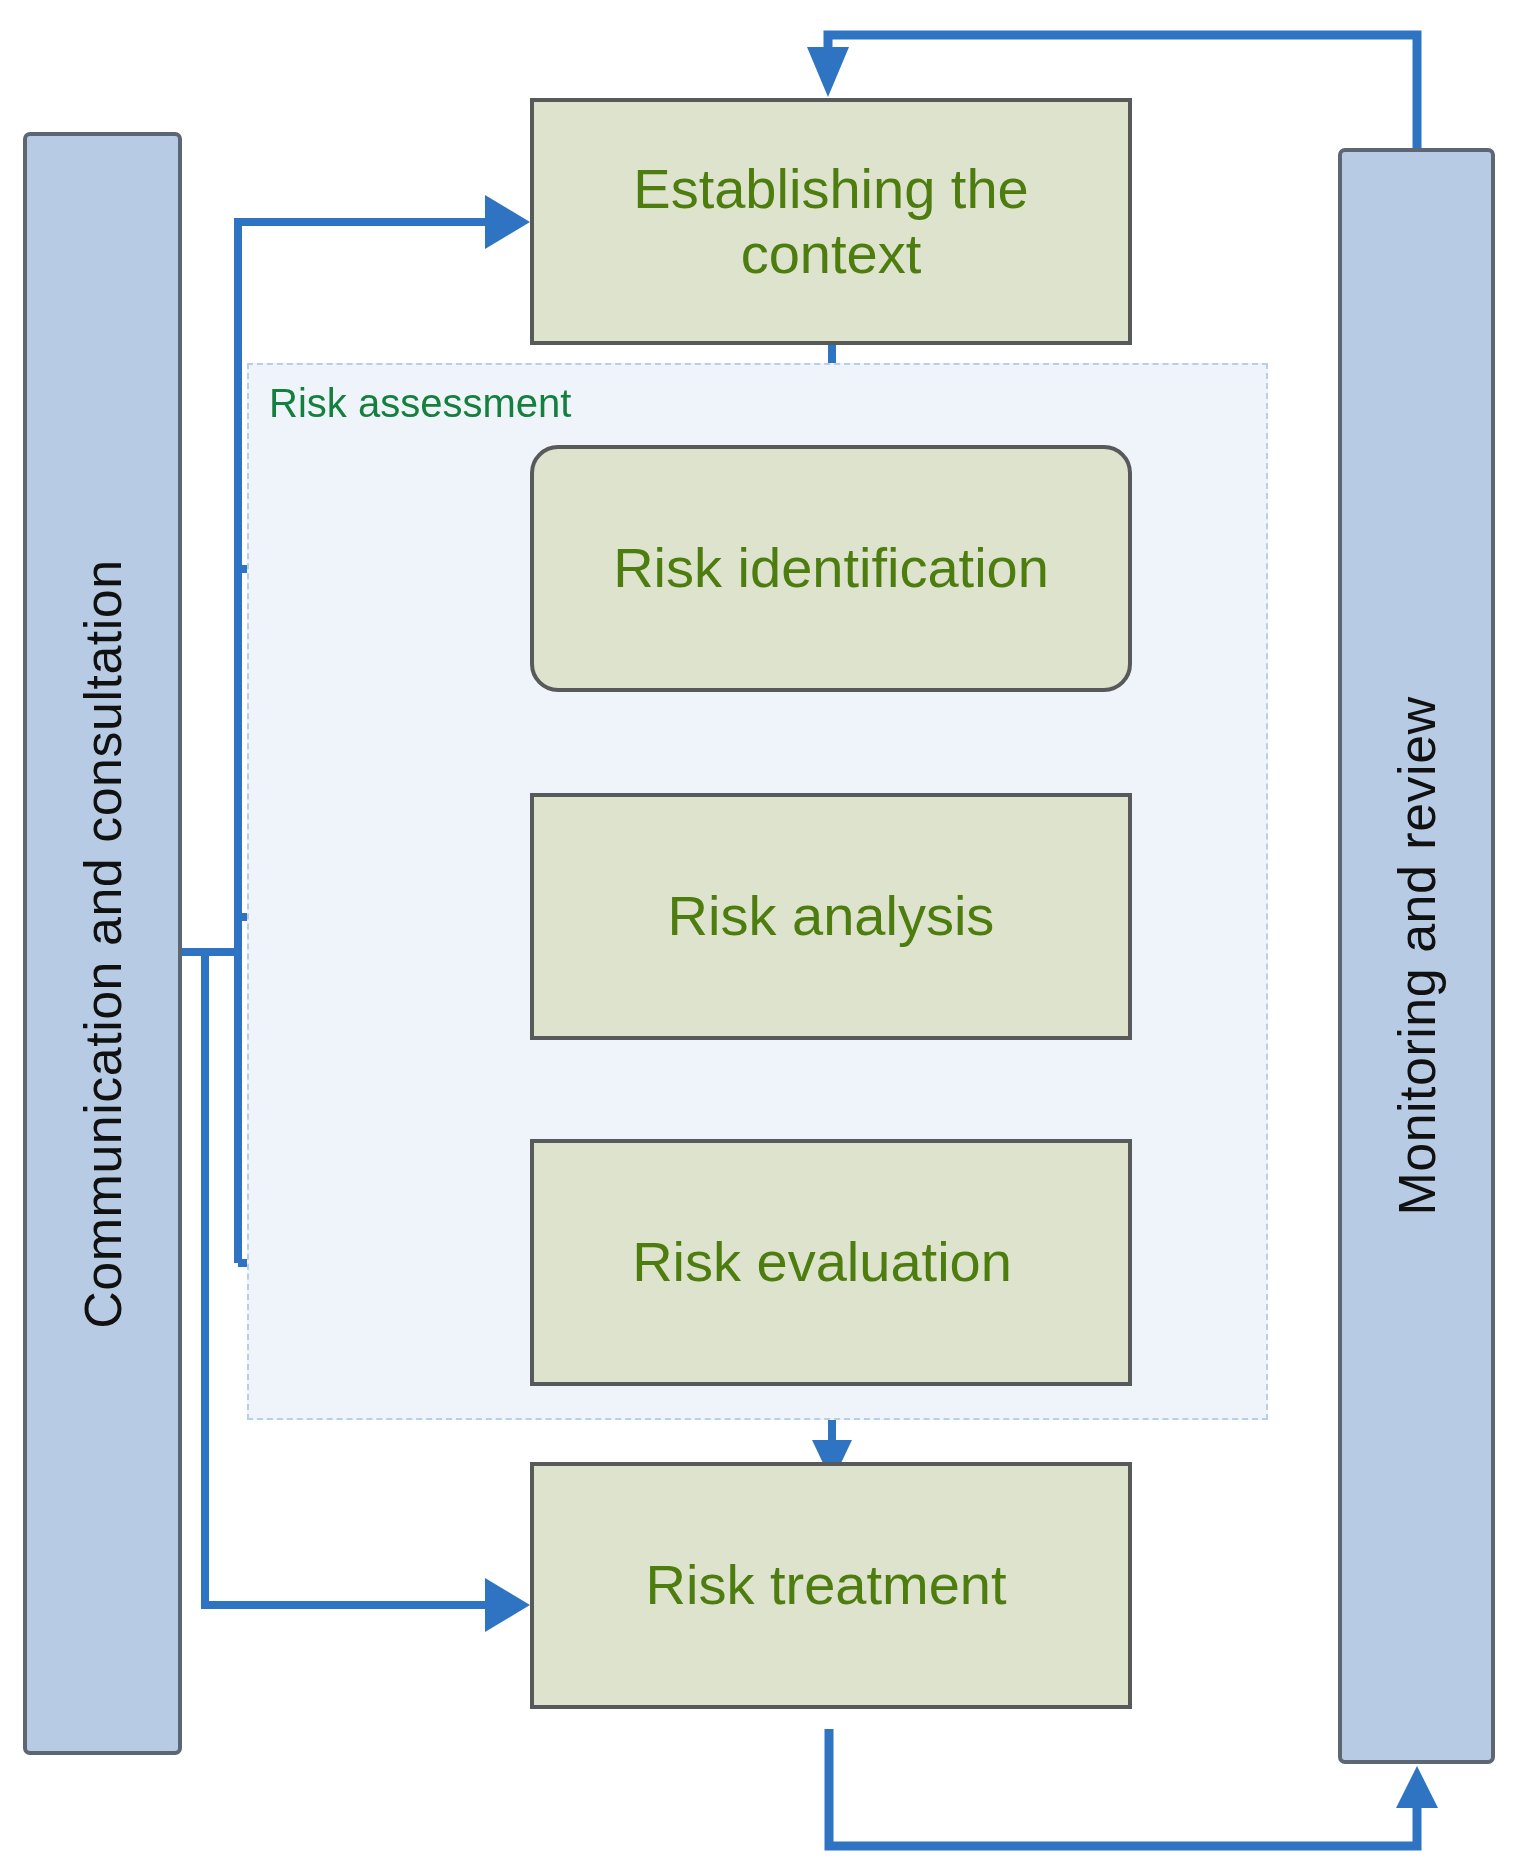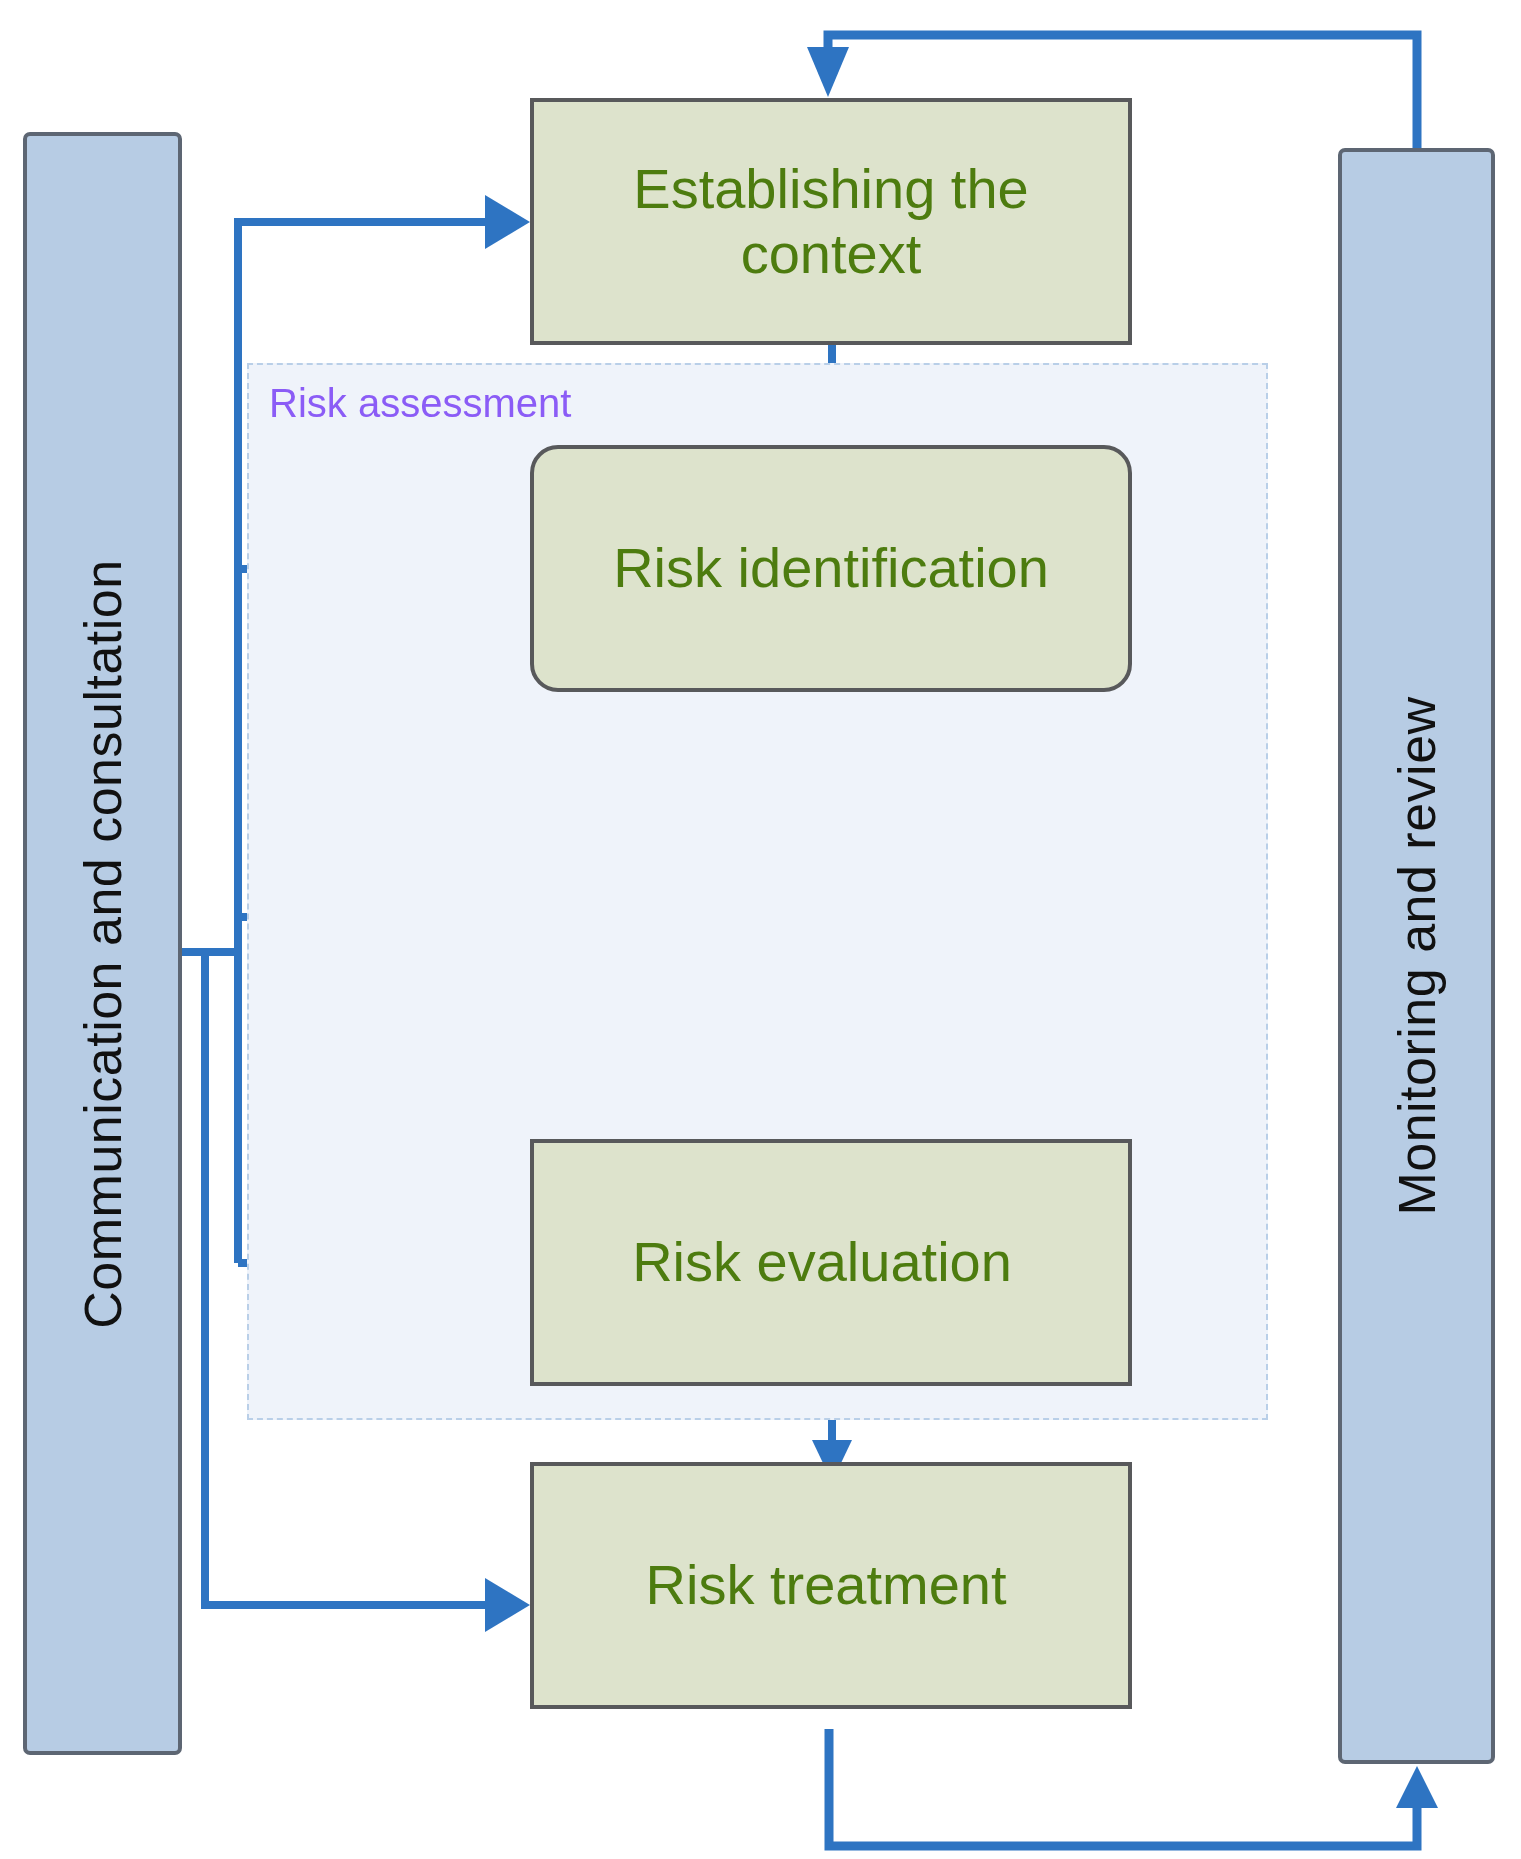--- a/index.html
+++ b/index.html
@@ -32,21 +32,21 @@
     position:absolute;z-index:1;
     left:247px;top:363px;width:1021px;height:1057px;
     background:#eff3fa;
     border:2px dashed #b9cfe8;
     box-sizing:border-box;
   }
   .assessment-label{
     position:absolute;
     left:20px;top:16px;
     font-size:40px;
-    color:#8b5cf6;
+    color:#15803d;
   }
   .process-box{
     position:absolute;z-index:3;
     left:530px;width:602px;height:247px;
     background:#dde3cc;
     border:4px solid #58595b;
     box-sizing:border-box;
     display:flex;align-items:center;justify-content:center;
     text-align:center;
     font-size:56px;
@@ -118,20 +118,23 @@
   <div class="sidebar sidebar-right">
     <span>Monitoring and review</span>
   </div>
 
   <div class="process-box box-context">
     <span>Establishing the context</span>
   </div>
   <div class="process-box box-identification">
     <span>Risk identification</span>
   </div>
+  <div class="process-box box-analysis">
+    <span>Risk analysis</span>
+  </div>
   <div class="process-box box-evaluation">
     <span>Risk evaluation</span>
   </div>
   <div class="process-box box-treatment">
     <span>Risk treatment</span>
   </div>
 
 </div>
 
 </body></html>

